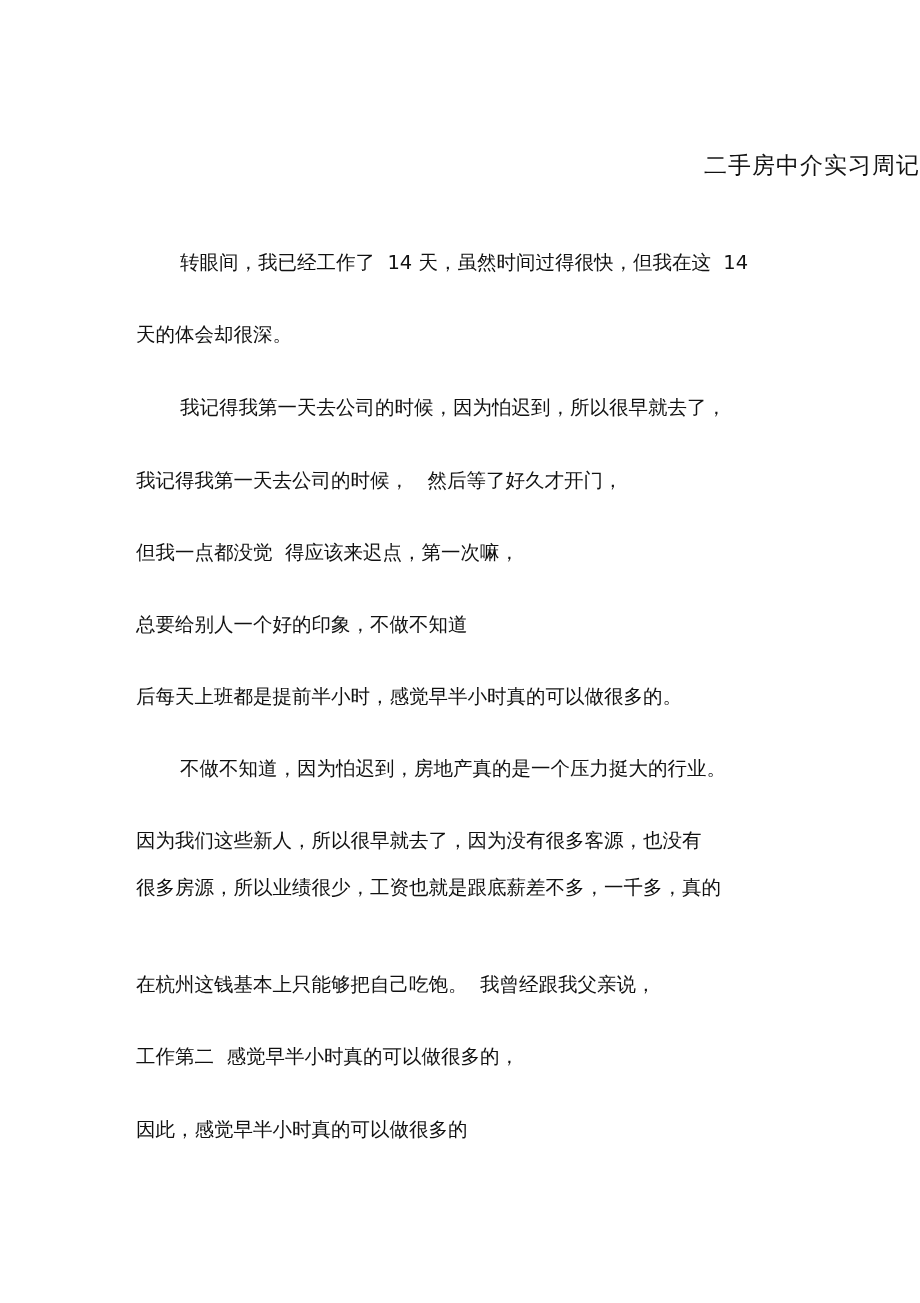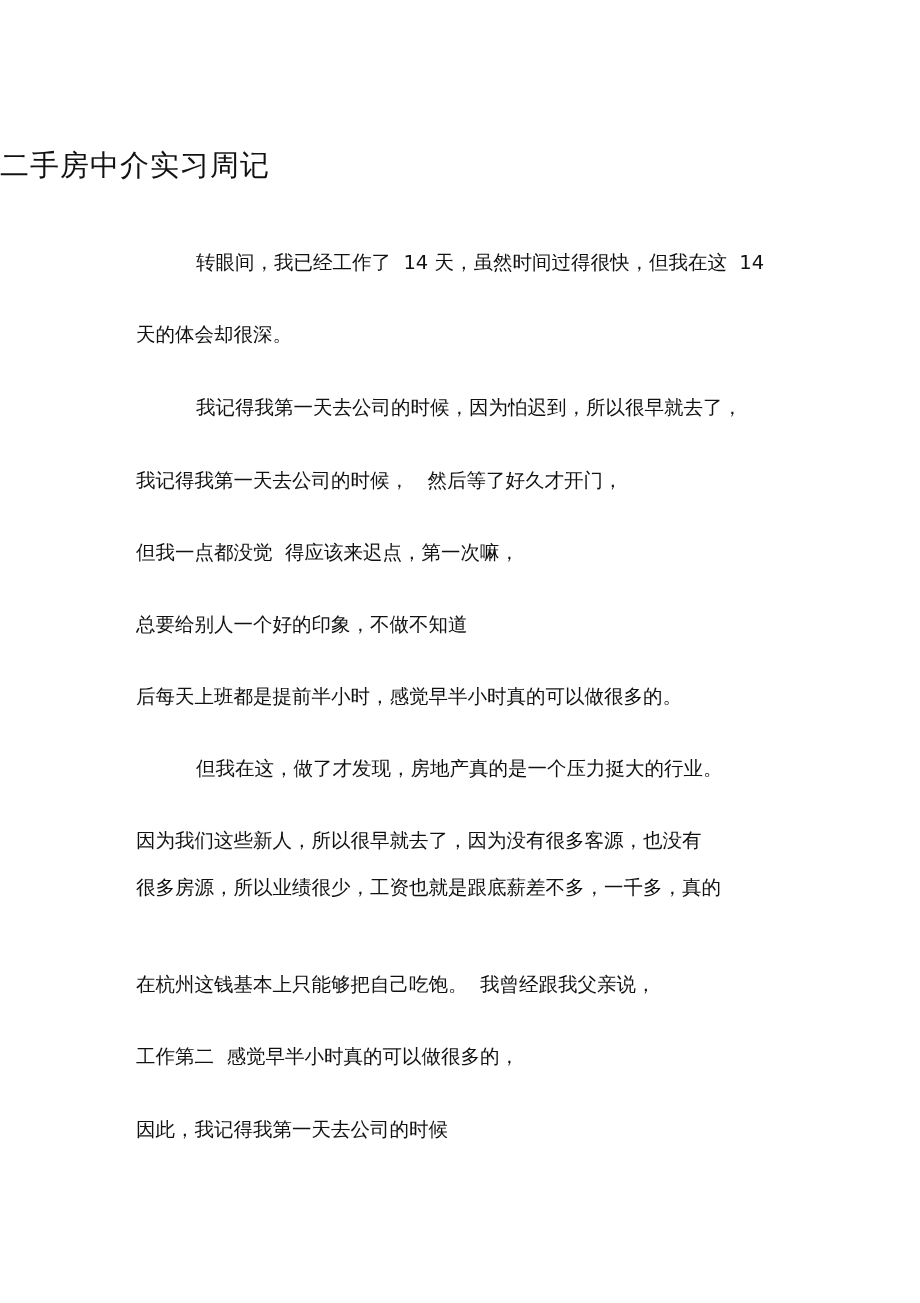--- a/index.html
+++ b/index.html
@@ -1,35 +1,35 @@
 <!DOCTYPE html>
 <html><head>
   <meta charset="utf-8">
   <style>
     html, body { margin: 0; padding: 0; background: #ffffff; }
     body { width: 920px; height: 1303px; position: relative; overflow: hidden;
            font-family: "DejaVu Sans", "Liberation Sans", sans-serif; color: #111111; }
-    .title { position: absolute; left: 0; width: 920px; top: 146px; text-align: left;
-             font-size: 29px; line-height: 38px; letter-spacing: 1px; color: #111; }
+    .title { position: absolute; left: 0; width: 920px; top: 146px; text-align: right;
+             font-size: 23px; line-height: 38px; letter-spacing: 1px; color: #111; }
     .line { position: absolute; left: 136px; font-size: 19.5px; line-height: 26px;
             white-space: pre; color: #111; }
-    .indent { left: 180px; margin-left: 16px; }
+    .indent { left: 180px; }
   </style>
 </head>
 <body>
 
 <div>
   <div class="title">二手房中介实习周记</div>
 
   <div class="line indent" style="top:250px">转眼间，我已经工作了  14 天，虽然时间过得很快，但我在这  14</div>
   <div class="line" style="top:322px">天的体会却很深。</div>
   <div class="line indent" style="top:395px">我记得我第一天去公司的时候，因为怕迟到，所以很早就去了，</div>
   <div class="line" style="top:468px">我记得我第一天去公司的时候，   然后等了好久才开门，</div>
   <div class="line" style="top:540px">但我一点都没觉  得应该来迟点，第一次嘛，</div>
   <div class="line" style="top:612px">总要给别人一个好的印象，不做不知道</div>
   <div class="line" style="top:684px">后每天上班都是提前半小时，感觉早半小时真的可以做很多的。</div>
-  <div class="line indent" style="top:756px">但我在这，做了才发现，房地产真的是一个压力挺大的行业。</div>
+  <div class="line indent" style="top:756px">不做不知道，因为怕迟到，房地产真的是一个压力挺大的行业。</div>
   <div class="line" style="top:828px">因为我们这些新人，所以很早就去了，因为没有很多客源，也没有</div>
   <div class="line" style="top:875px">很多房源，所以业绩很少，工资也就是跟底薪差不多，一千多，真的</div>
   <div class="line" style="top:972px">在杭州这钱基本上只能够把自己吃饱。  我曾经跟我父亲说，</div>
   <div class="line" style="top:1044px">工作第二  感觉早半小时真的可以做很多的，</div>
-  <div class="line" style="top:1117px">因此，我记得我第一天去公司的时候</div>
+  <div class="line" style="top:1117px">因此，感觉早半小时真的可以做很多的</div>
 </div>
 
 </body></html>

